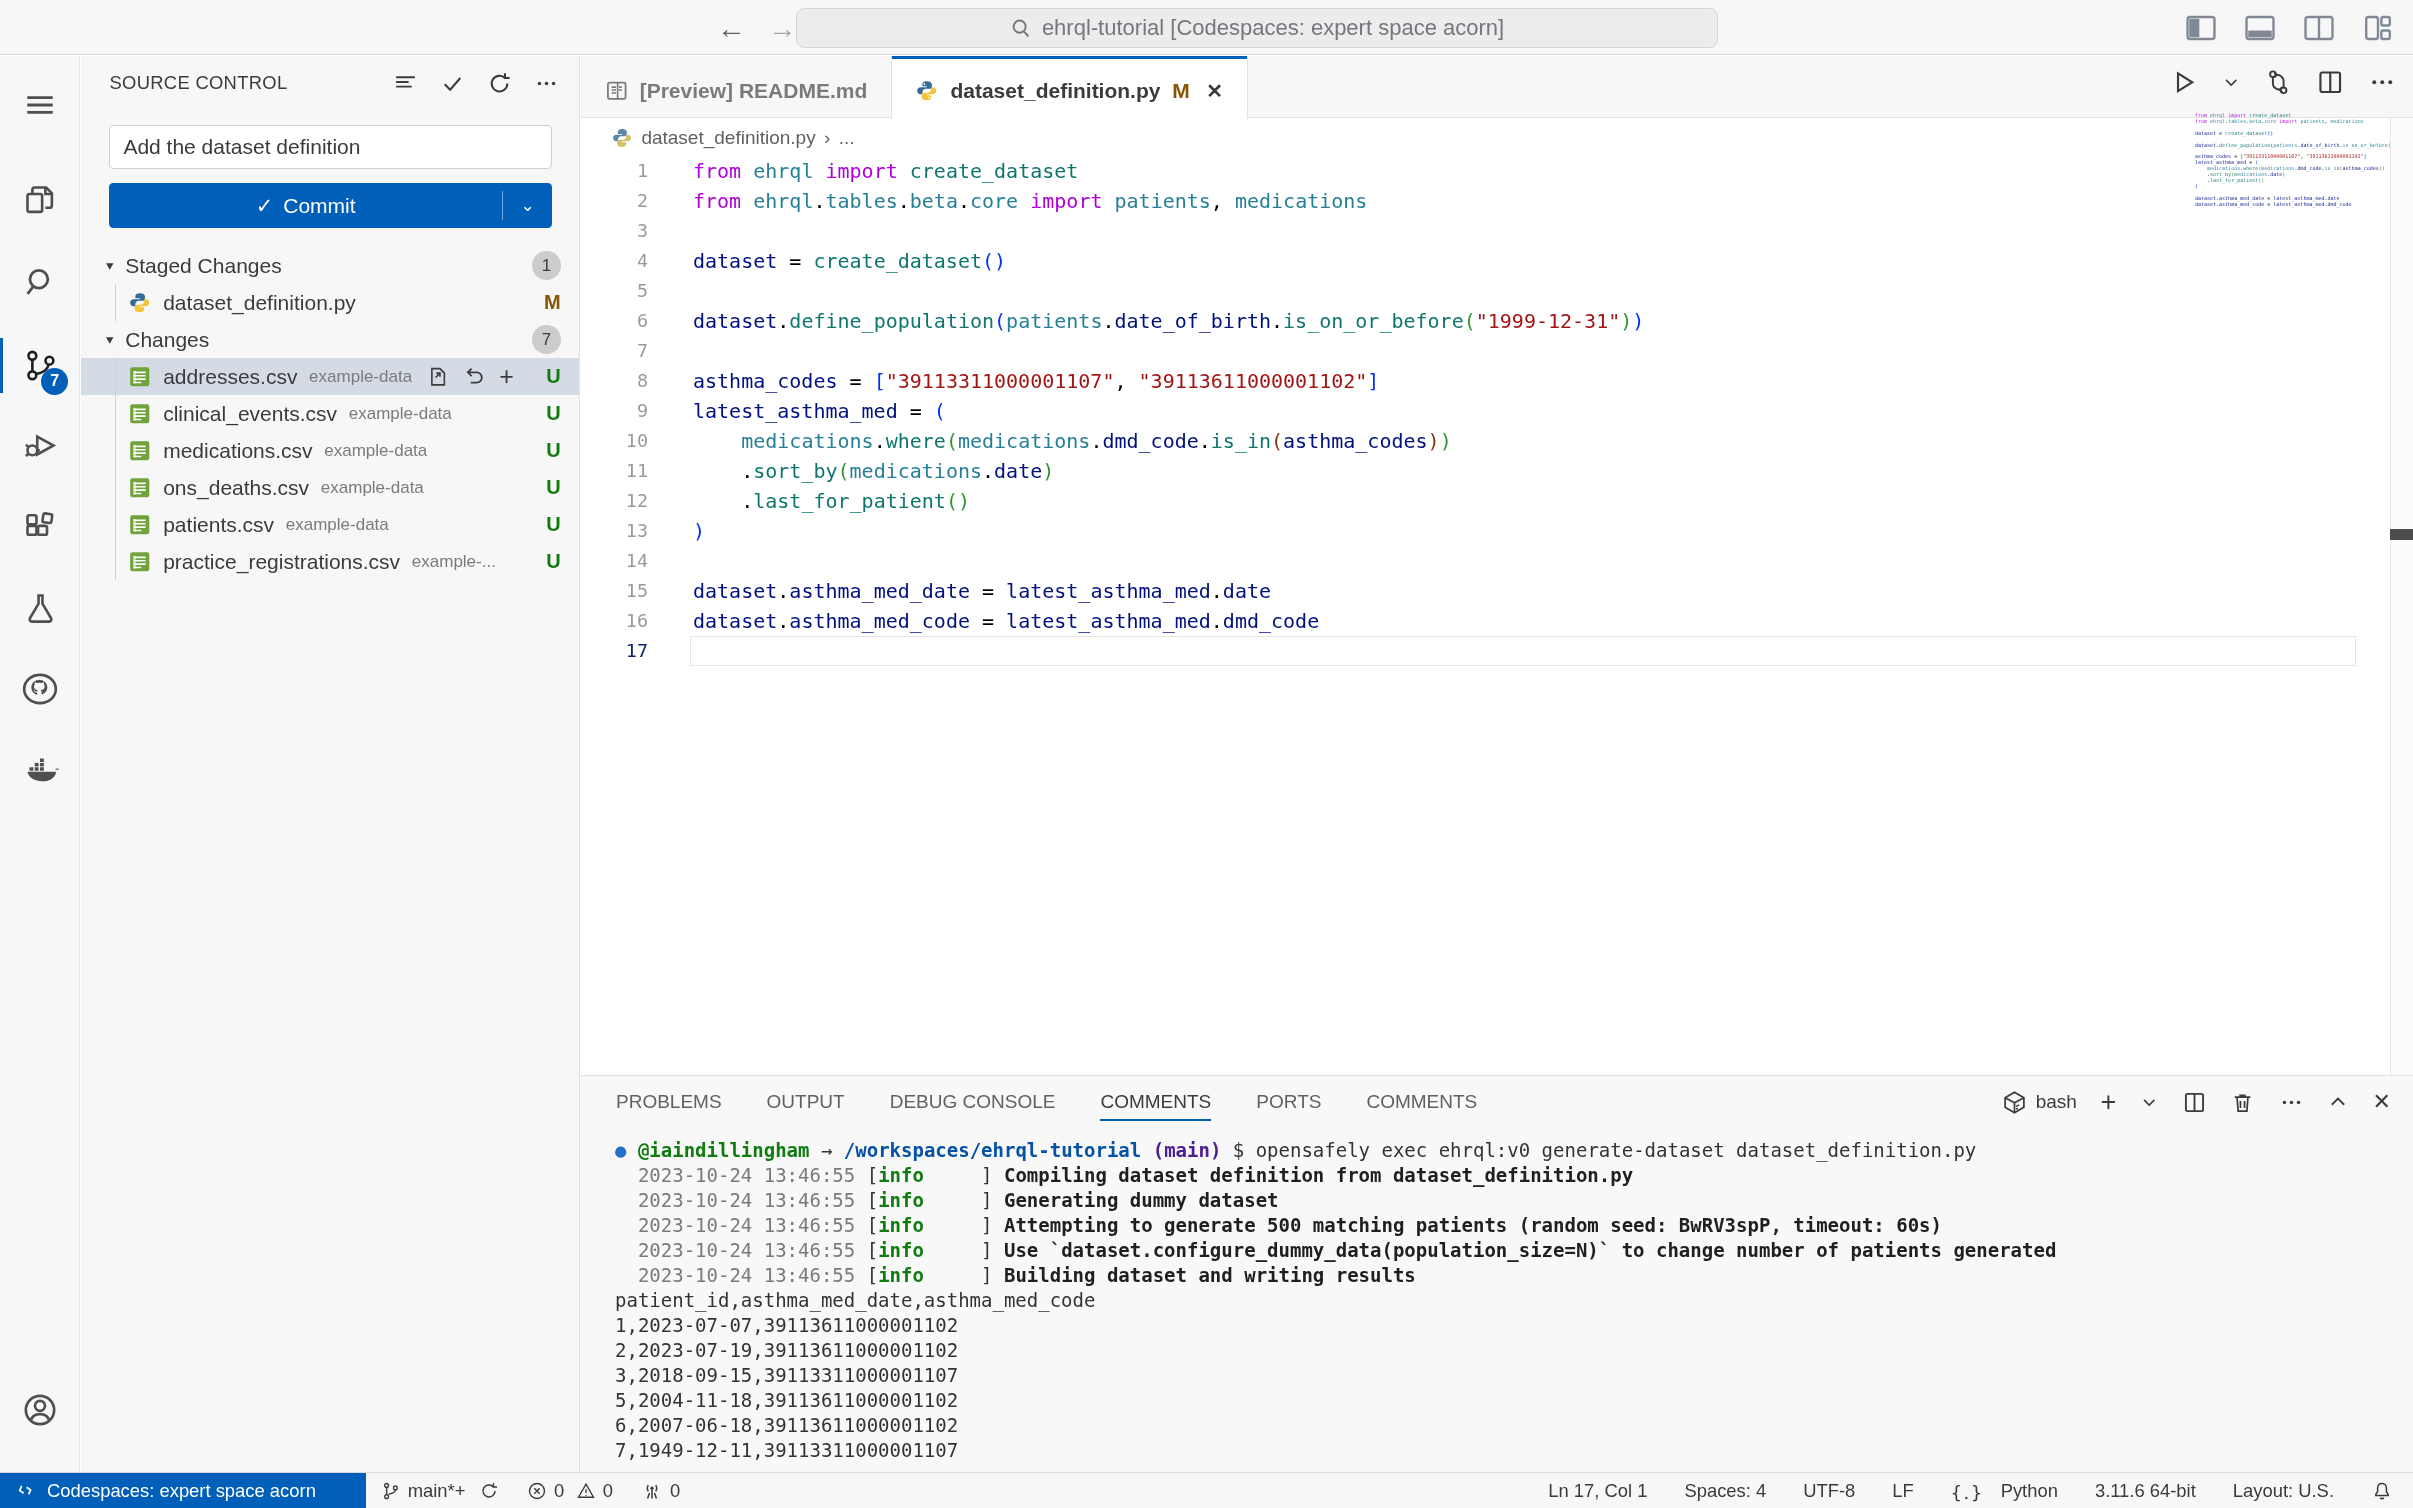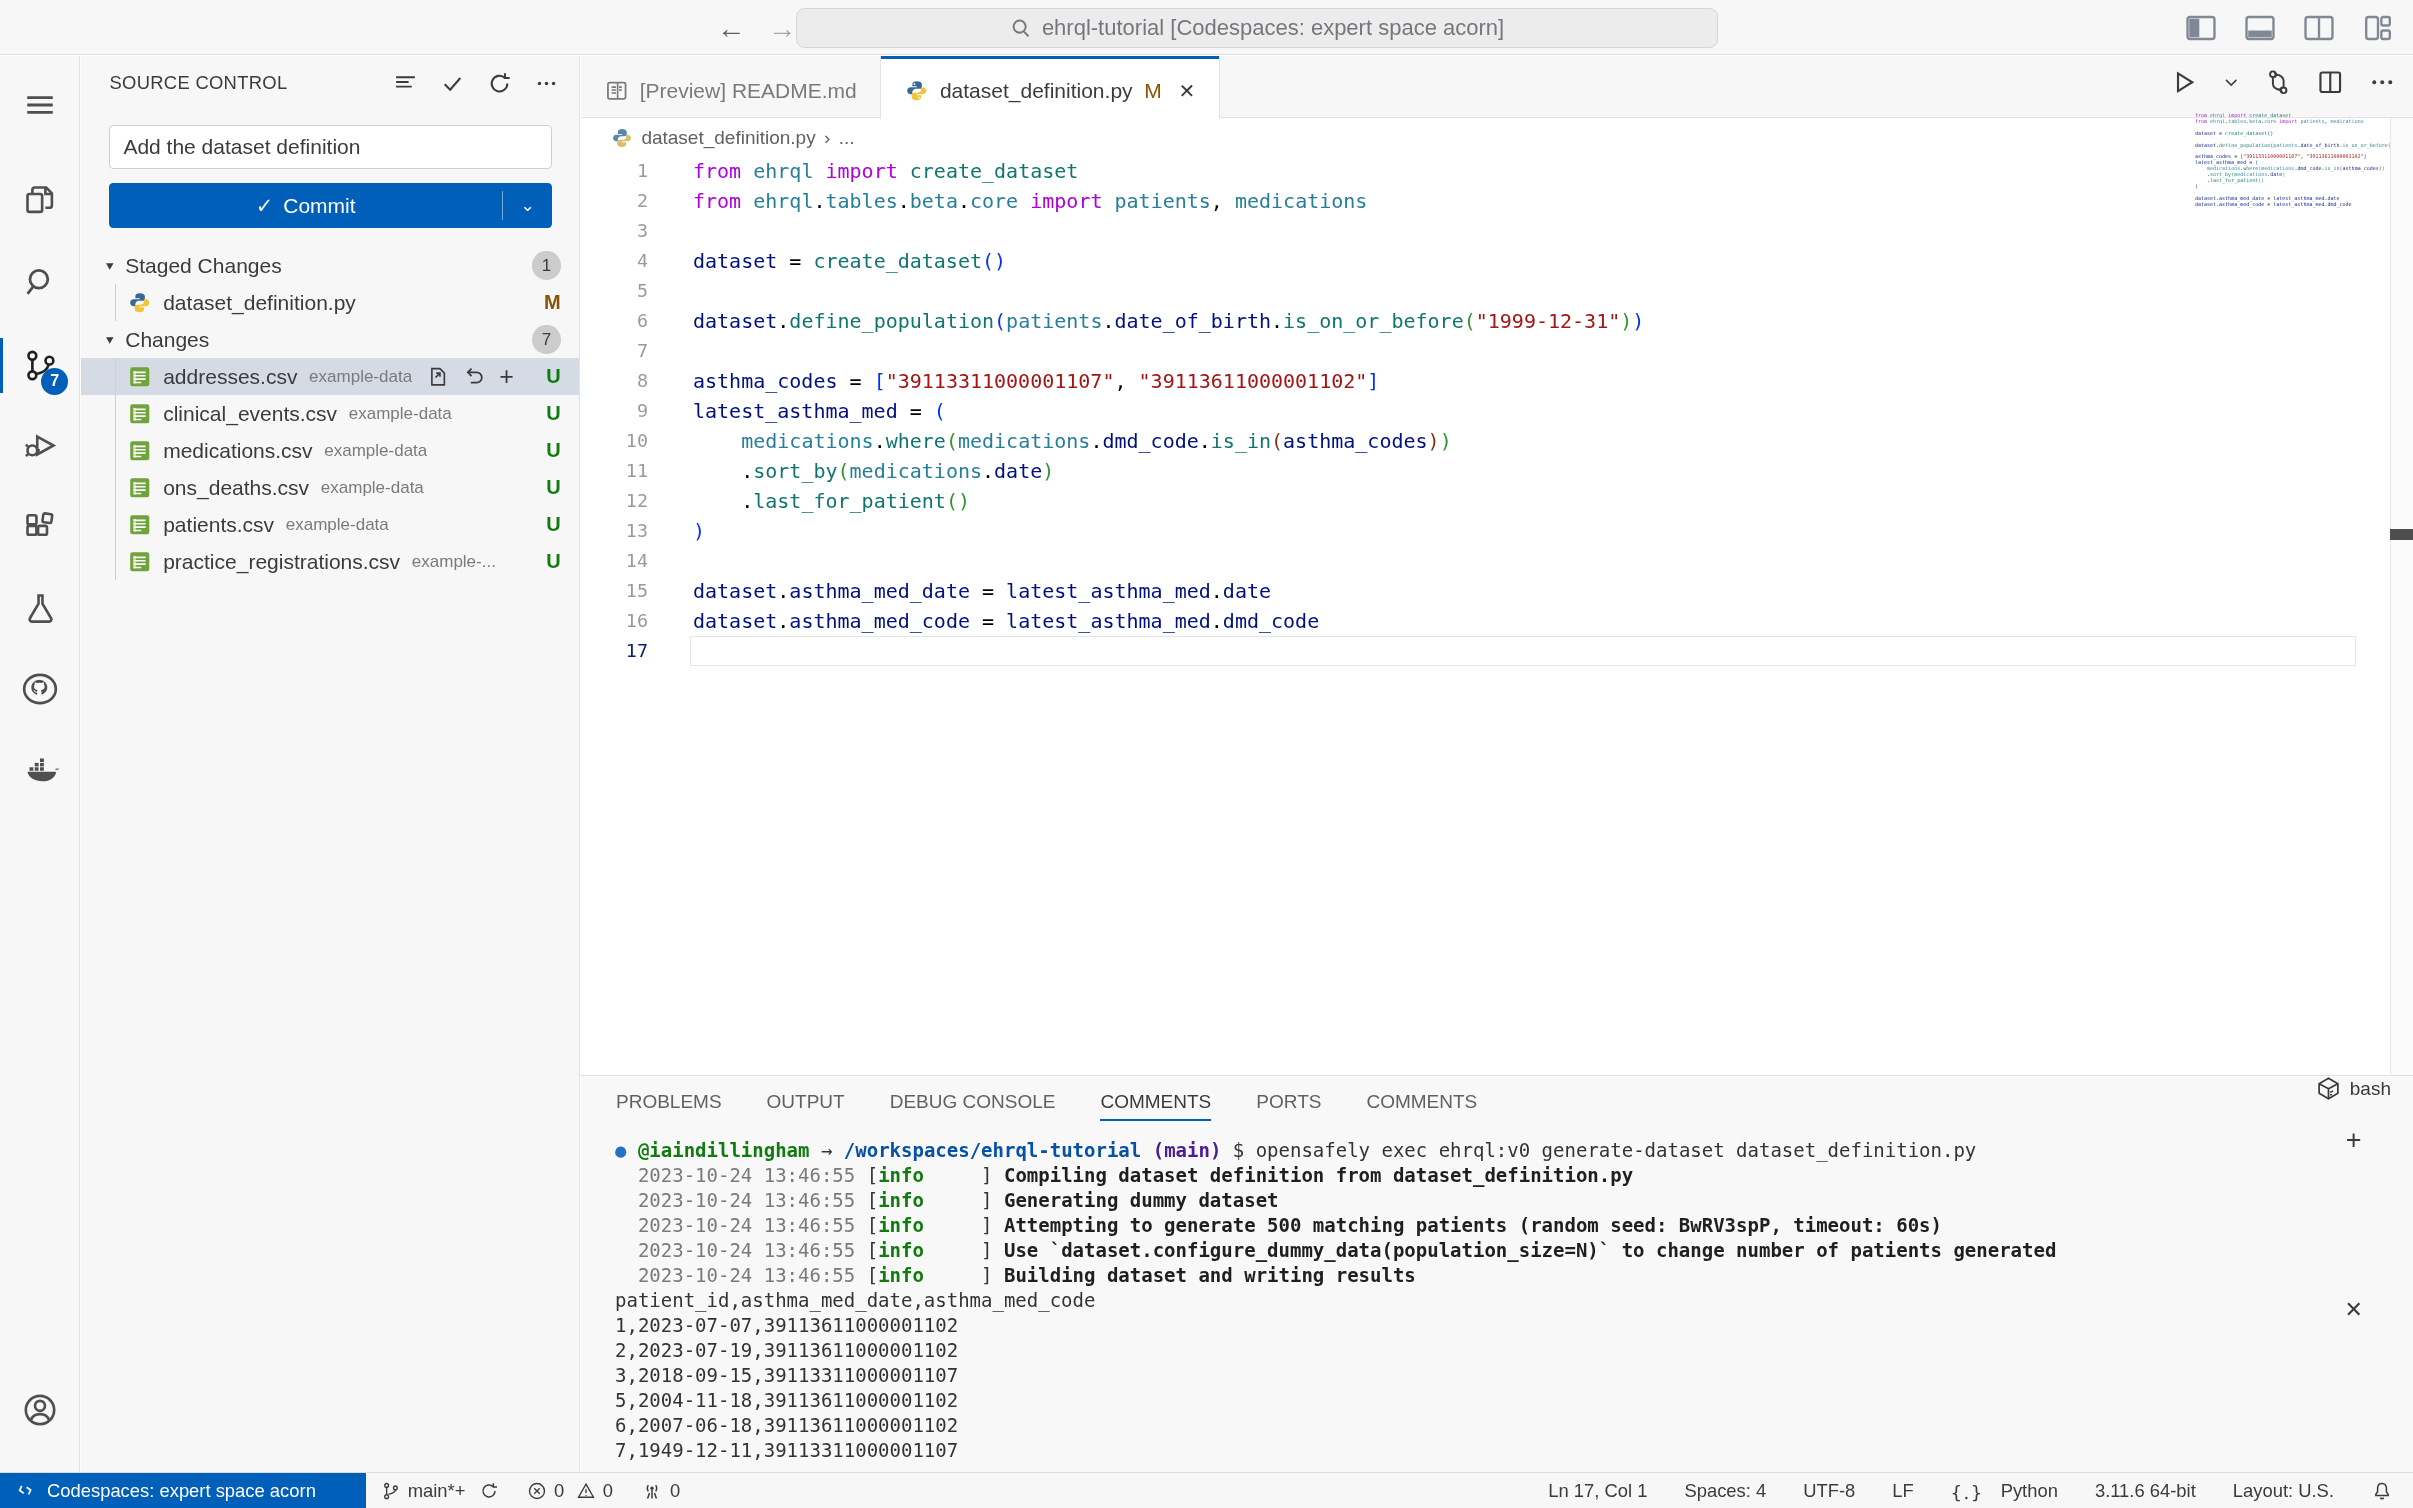--- a/index.html
+++ b/index.html
@@ -44,21 +44,21 @@
   .fname { color:#3b3b3b; white-space:nowrap; }
   .fdesc { color:#7b7b7b; font-size:17px; margin-left:11.7px; white-space:nowrap; overflow:hidden; text-overflow:ellipsis; }
   .factions { display:flex; gap:13.4px; margin-left:13.4px; color:#3b3b3b; align-items:center; }
   .fstatus { margin-left:auto; font-size:20px; font-weight:bold; }
   .fstatus.M { color:#895503; }
   .fstatus.U { color:#107c10; }
 
   
   #editor { position:absolute; left:581px; top:56px; right:0; height:1019px; background:#fff; }
   #tabbar { position:absolute; left:0; top:0; right:0; height:62px; background:#f7f7f7; border-bottom:0.8px solid #e3e3e3; display:flex; }
-  .tab { height:70px; display:flex; align-items:center; gap:11.7px; padding:0 23.5px; font-size:21px; border-right:0.8px solid #e3e3e3; color:#7a7a7a; position:relative; }
+  .tab { height:70px; display:flex; align-items:center; gap:11.7px; padding:0 23.5px; font-size:21px; border-right:0.8px solid #e3e3e3; color:#7a7a7a; position:relative;font-weight:bold; }
   .tab.active { background:#fff; color:#3b3b3b; border-bottom:0.8px solid #fff; }
   .tab.active::before { content:""; position:absolute; left:0; right:0; top:0; height:3.4px; background:#005fb8; }
   .tab .mod { color:#895503; }
   .tab .close { font-size:20px; color:#3b3b3b; margin-left:5px; }
   #editor-actions { position:absolute; right:17px; top:11.7px; display:flex; gap:23.5px; align-items:center; color:#3b3b3b; }
   #breadcrumb { position:absolute; left:0; top:63px; right:0; height:37px; display:flex; align-items:center; gap:8.4px; padding-left:30px; font-size:19px; color:#616161; background:#fff; }
   #code-area { position:absolute; left:0; top:100px; right:23.5px; bottom:0; background:#fff; overflow:hidden; }
   .code-line { position:relative; height:30px; line-height:30px; white-space:pre; font-size:20px; }
   .code-line .ln { position:absolute; left:0; width:67px; text-align:right; color:#9a9a9a; font-size:18.4px; font-family:"DejaVu Sans Mono", monospace; }
   .code-line .lc { position:absolute; left:112px; font-family:"DejaVu Sans Mono", monospace; color:#000; }
@@ -69,21 +69,21 @@
   #minimap { position:absolute; right:25px; top:57px; width:193px; font-family:"DejaVu Sans Mono", monospace; font-size:5px; line-height:5.9px; white-space:pre; opacity:.95; }
   #right-strip { position:absolute; right:0; top:62px; bottom:0; width:23.5px; background:#fbfbfb; border-left:0.8px solid #e8e8e8; }
   #strip-dash { position:absolute; right:0; top:411px; width:23.5px; height:11px; background:#4d4d4d; }
 
   
   #panel { position:absolute; left:581px; top:1075px; right:0; bottom:36px; background:#f8f8f8; border-top:0.8px solid #e0e0e0; }
   #panel-tabs { position:absolute; left:35px; top:0; height:52px; display:flex; gap:45px; align-items:center; font-size:19px; color:#616161; }
   .ptab { position:relative; height:52px; display:flex; align-items:center; }
   .ptab.active { color:#3b3b3b; }
   .ptab.active::after { content:""; position:absolute; left:0; right:0; bottom:6.7px; height:2.5px; background:#005fb8; }
-  #panel-actions { position:absolute; right:22px; top:0; height:52px; display:flex; gap:23.5px; align-items:center; color:#3b3b3b; font-size:19px;flex-direction:column; }
+  #panel-actions { position:absolute; right:22px; top:0; height:52px; display:flex; gap:23.5px; align-items:center; color:#3b3b3b; font-size:19px; }
   #panel-actions .bash { display:flex; align-items:center; gap:8.4px; }
   #terminal { position:absolute; left:34px; top:62px; right:8.4px; bottom:0; font-family:"DejaVu Sans Mono", monospace; font-size:19px; line-height:25px; white-space:pre; color:#333; }
   .t-dot{color:#2472c8} .t-user{color:#107c10;font-weight:bold} .t-path{color:#0451a5;font-weight:bold}
   .t-branch{color:#4c1d95;font-weight:bold} .t-ts{color:#7a7a7a} .t-info{color:#107c10;font-weight:bold}
   .t-b{font-weight:bold;color:#1f1f1f} .t-def{color:#333}
 
   
   #statusbar { position:absolute; left:0; bottom:0; width:2413px; height:36px; background:#f7f7f7; border-top:0.8px solid #dcdcdc; font-size:18.4px; color:#3b3b3b; }
   #remote-chip { position:absolute; left:0; top:0; height:36px; width:366px; background:#005fb8; color:#fff; display:flex; align-items:center; gap:10px; padding:0 17px; }
   #sb-left { position:absolute; left:381px; top:0; height:36px; display:flex; gap:28.5px; align-items:center; }

